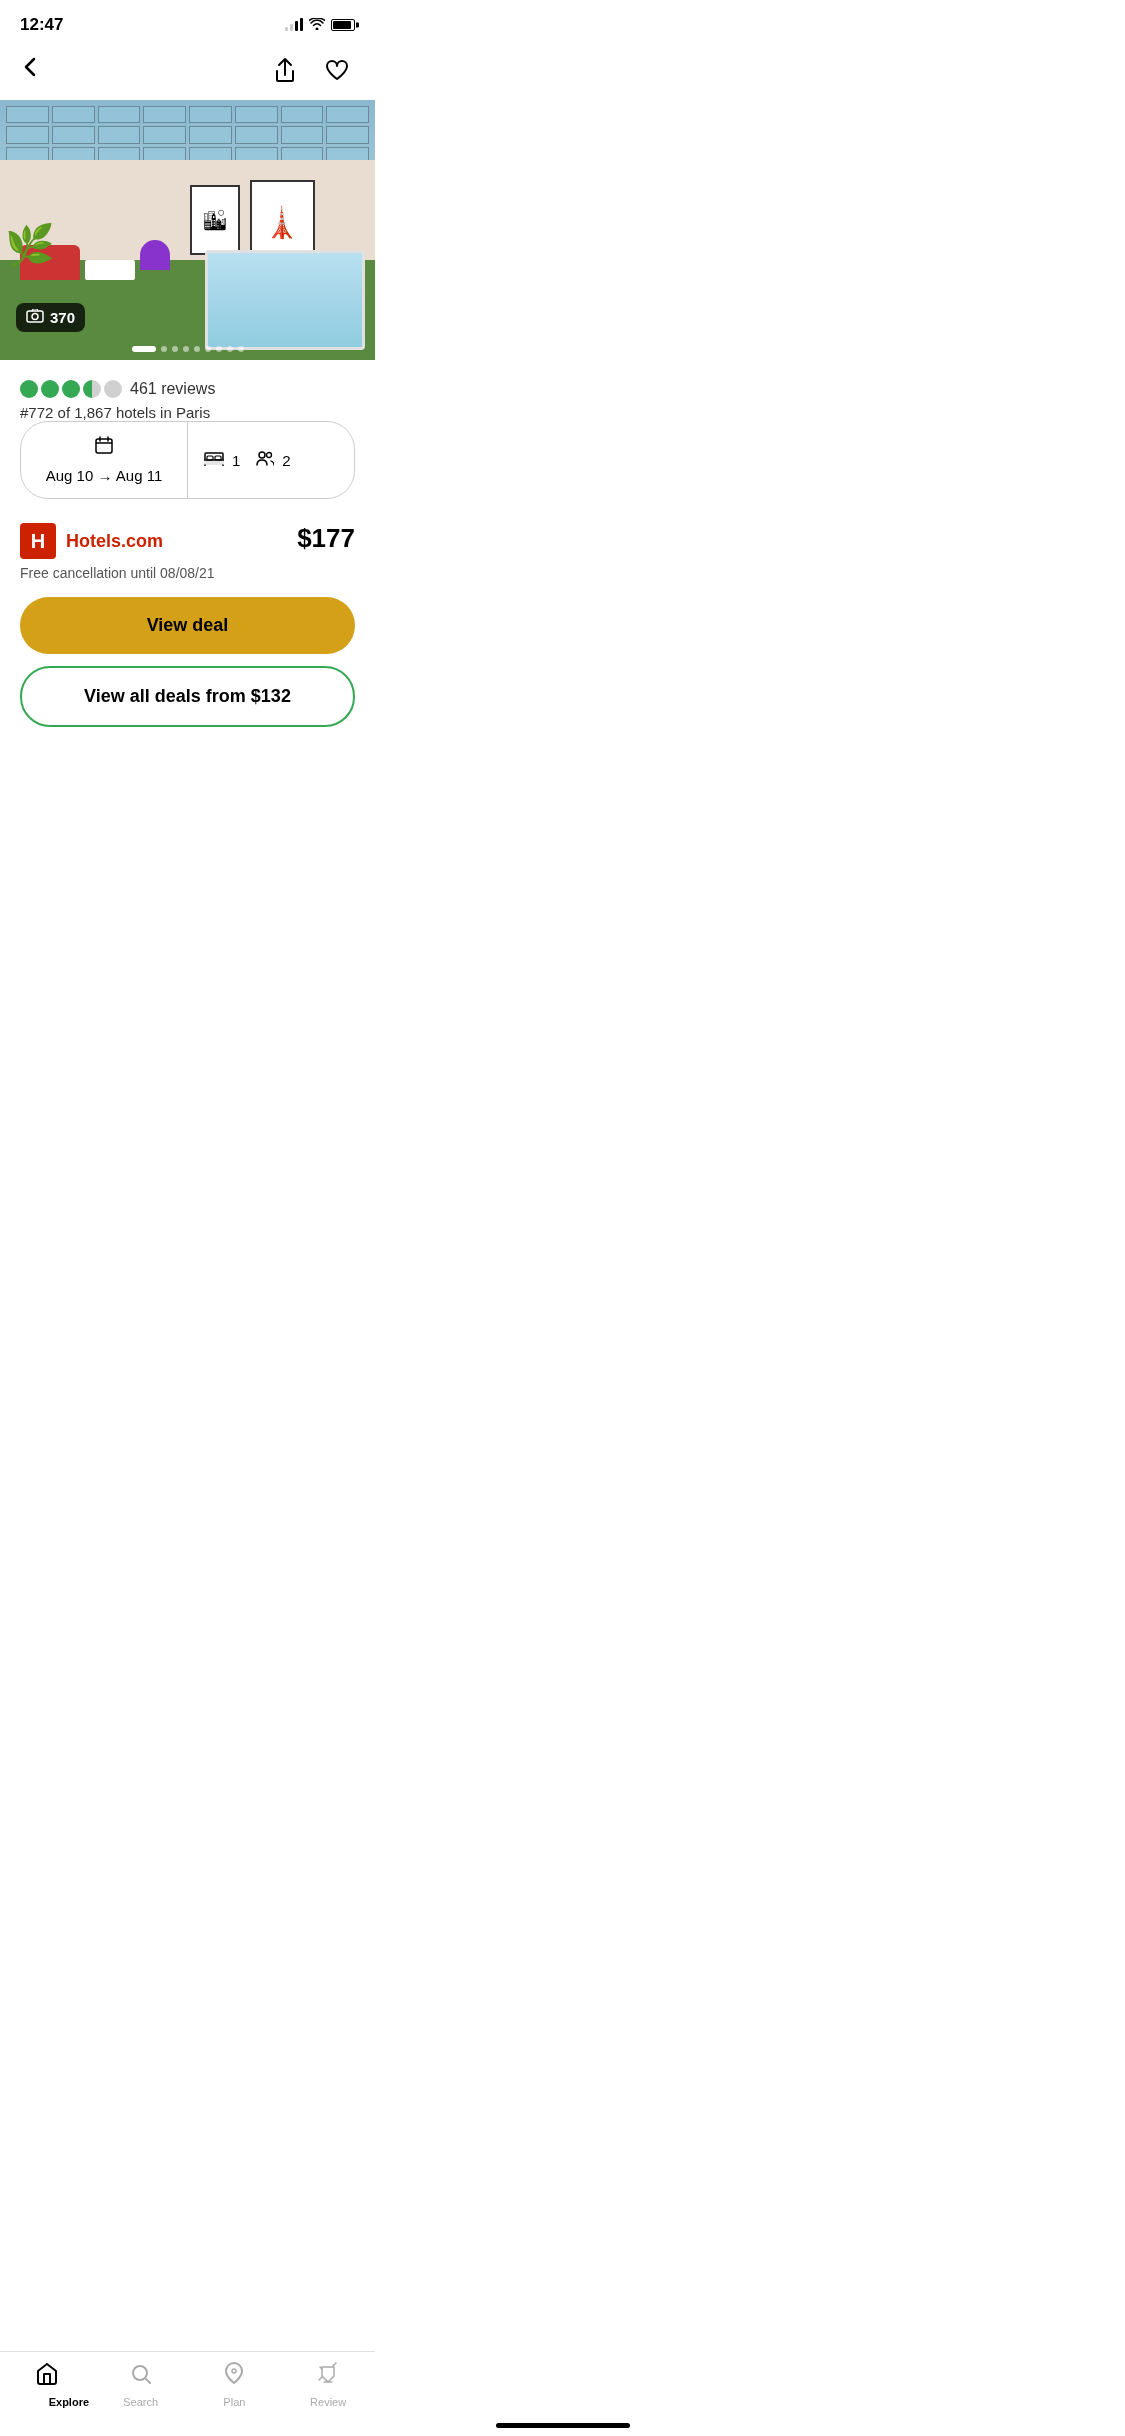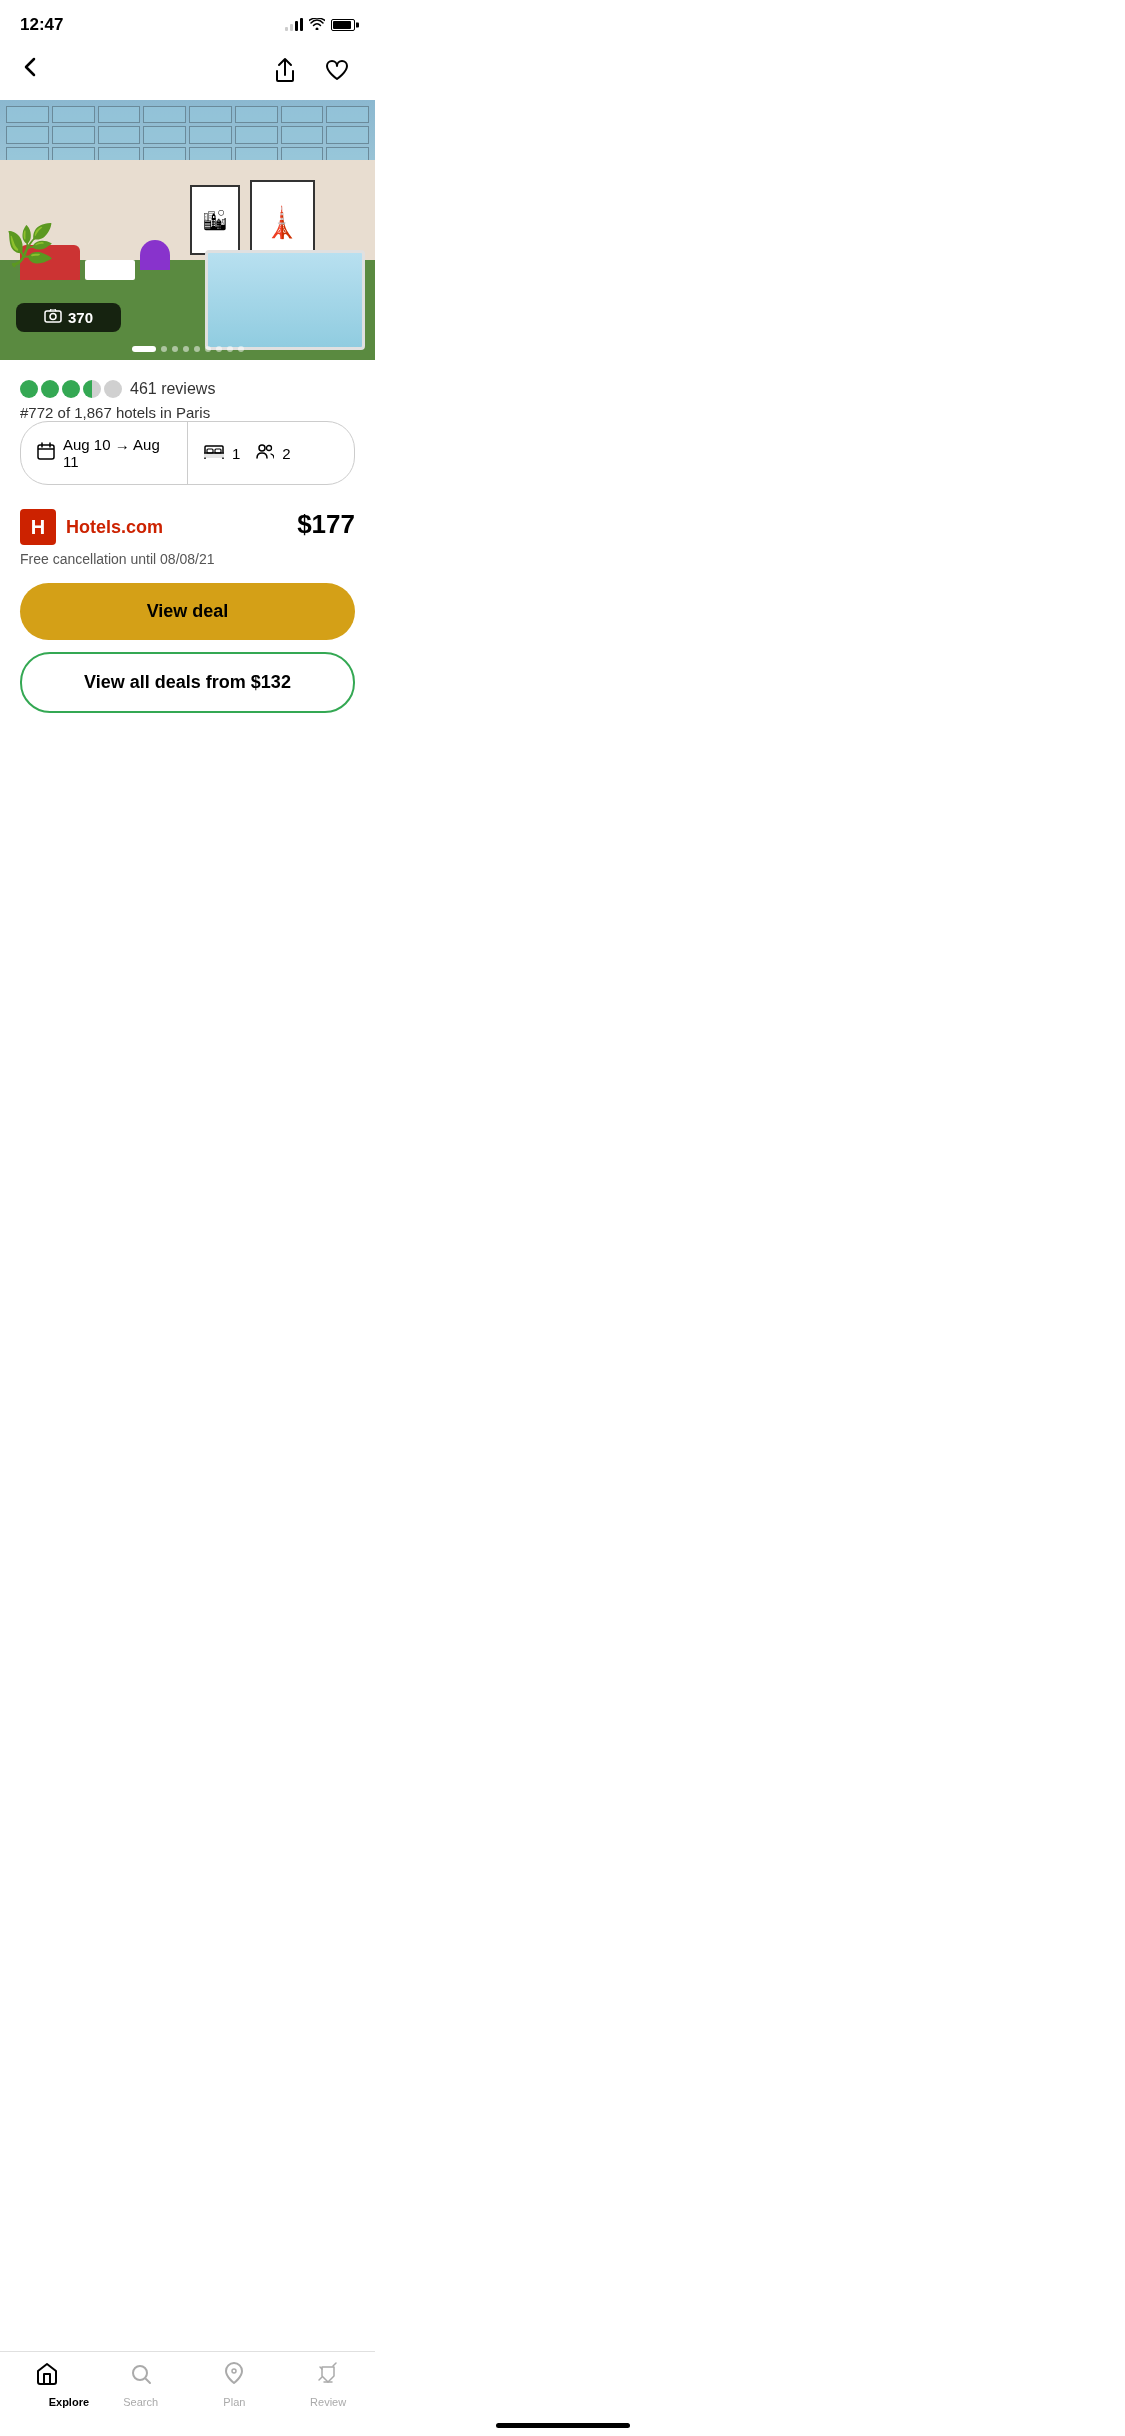--- a/index.html
+++ b/index.html
@@ -223,21 +223,21 @@
       line-height: 1;
     }
 
     
     .photo-badge {
       position: absolute;
       bottom: 28px;
       left: 16px;
       background: rgba(0,0,0,0.75);
       color: #fff;
-      padding: 6px 28px;
+      padding: 6px 10px;
       border-radius: 8px;
       display: flex;
       align-items: center;
       gap: 6px;
       font-size: 15px;
       font-weight: 600;
     }
 
     
     .carousel-dots {
@@ -322,20 +322,21 @@
       display: flex;
       align-items: center;
       gap: 8px;
       font-size: 15px;
       font-weight: 500;
       color: #000;
       cursor: pointer;
     }
     .selector-half:first-child {
       border-right: 1.5px solid #ccc;
+      flex-direction: column;
     }
     .selector-icon {
       font-size: 18px;
     }
 
     
     .provider-row {
       display: flex;
       align-items: flex-start;
       justify-content: space-between;

